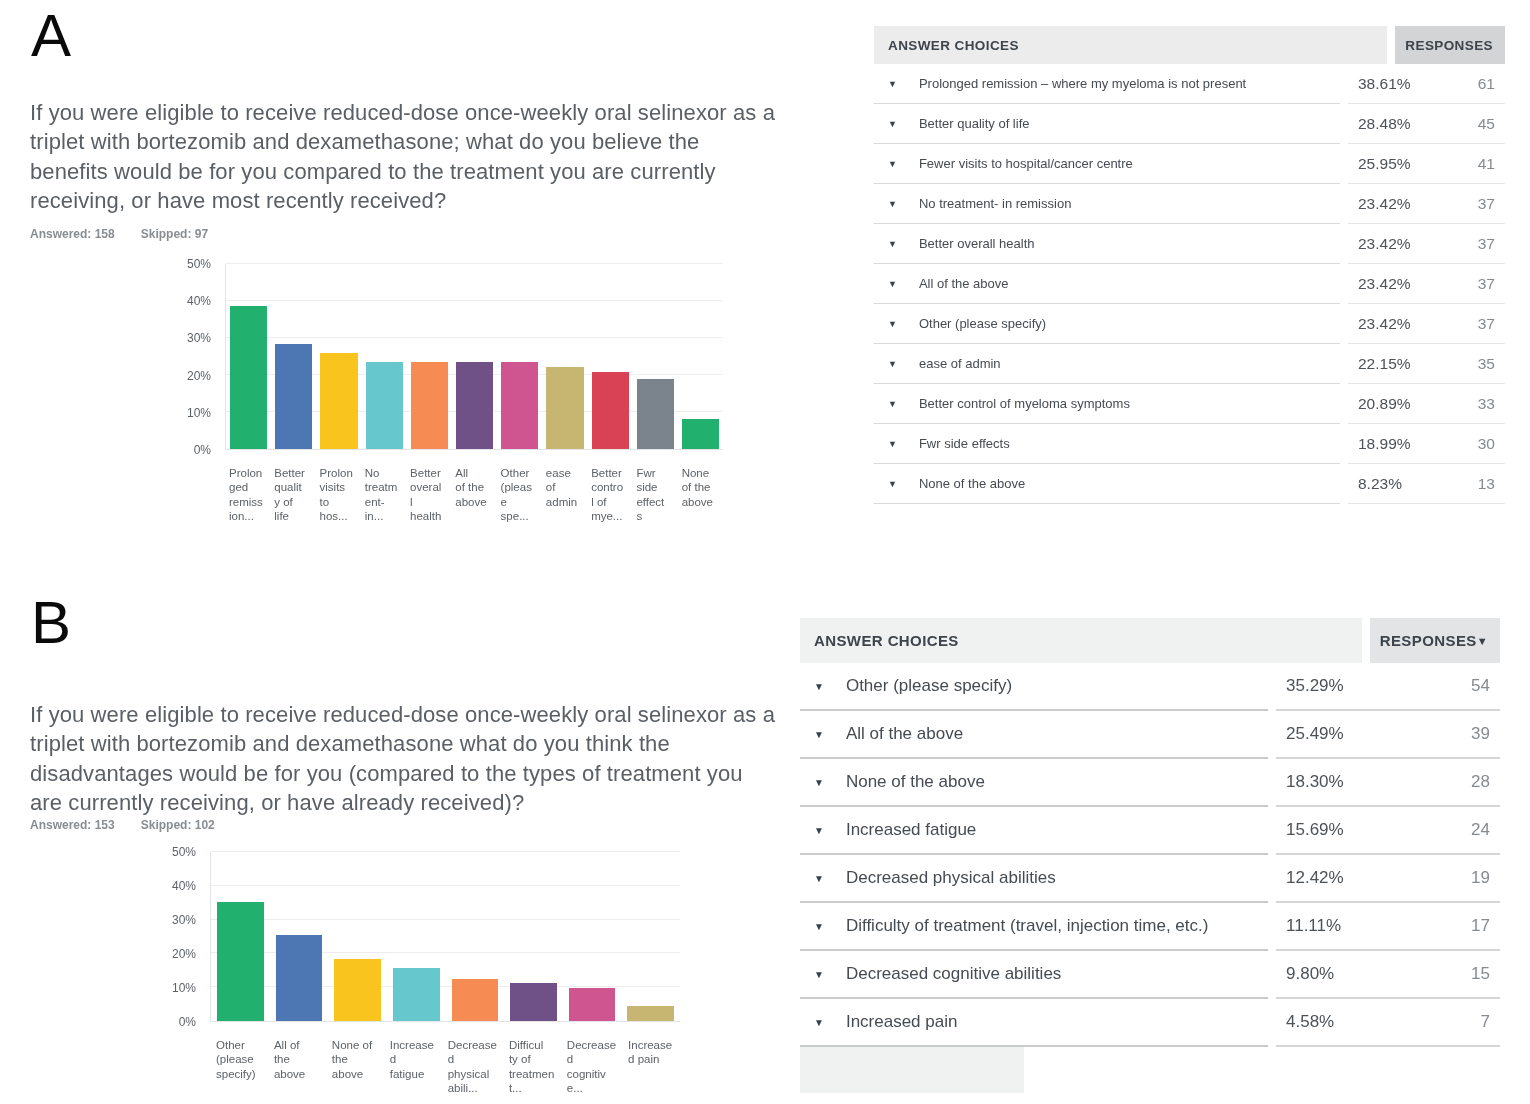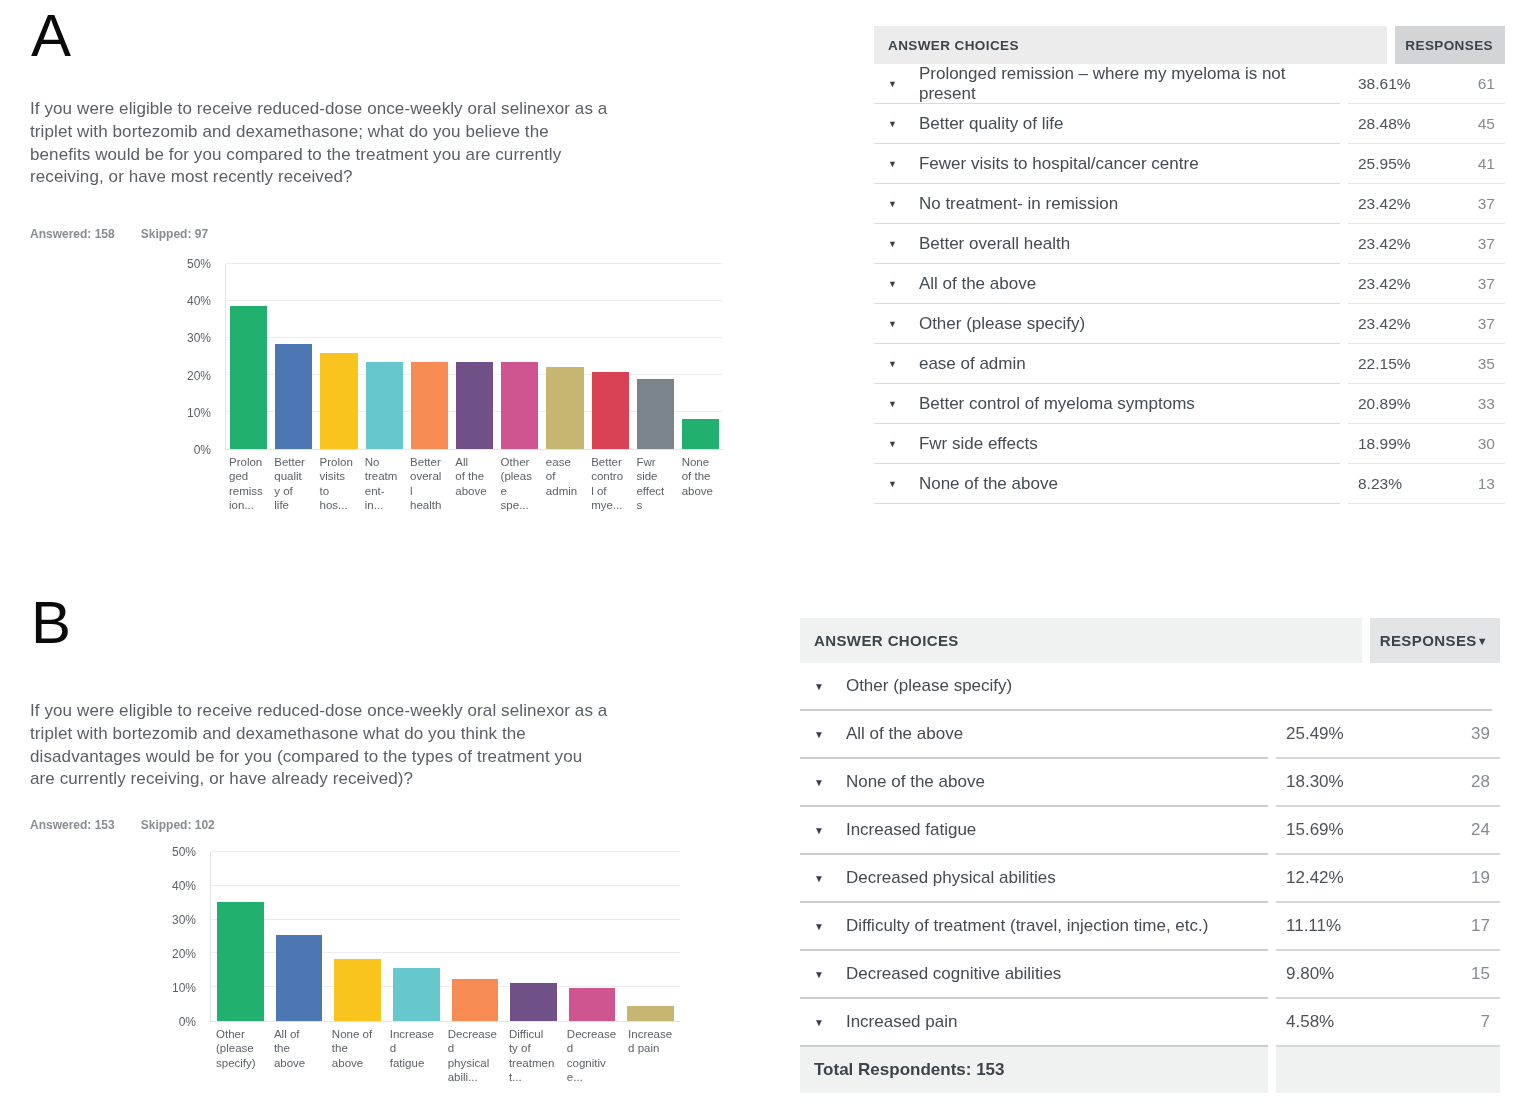--- a/index.html
+++ b/index.html
@@ -8,21 +8,21 @@
     width:1530px; height:1104px; position:relative; overflow:hidden;
     font-family:"Liberation Sans", sans-serif; color:#454b52;
   }
   .abs { position:absolute; }
 
   
   .panel-letter { font-size:60px; font-weight:400; color:#0a0a0a; line-height:1; }
 
   
   .question {
-    font-size:17px; line-height:1.34; color:#5a5f65; white-space:pre-line;
+    font-size:22px; line-height:1.34; color:#5a5f65; white-space:pre-line;
     letter-spacing:0.1px;
   }
   .stats { font-size:12px; font-weight:700; color:#888d92; }
   .stats span { margin-right:26px; }
 
   
   .chart { display:flex; }
   .chart-yaxis { position:relative; width:48px; flex:0 0 48px; }
   .ytick {
     position:absolute; right:14px; font-size:12px; color:#5d6267;
@@ -31,21 +31,21 @@
   .chart-right { flex:1; }
   .chart-plot {
     position:relative;
     border-left:1px solid #e3e4e6; border-bottom:1px solid #e3e4e6;
   }
   .gridline { position:absolute; left:0; right:0; height:1px; background:#ededee; }
   .bars-row { position:absolute; left:0; right:0; top:0; bottom:0; display:flex; align-items:flex-end; }
   .bar-col { flex:1; height:100%; display:flex; align-items:flex-end; padding:0 4px; }
   .chart-b .bar-col { padding:0 6px; }
   .bar { width:100%; }
-  .labels-row { display:flex; margin-top:5px; }
+  .labels-row { display:flex; margin-top:16px; }
   .xlabel {
     flex:1; padding:0 4px; font-size:11.5px; line-height:1.25; color:#5d6267;
     white-space:pre-line;
   }
   .chart-b .xlabel { padding:0 6px; }
 
   
   .tbl { width:100%; }
   .thead { display:flex;margin-top:12px; }
   .th-left {
@@ -66,21 +66,21 @@
   .tbl-a .tr { height:40px; }
   .tbl-b .tr { height:48px; }
   .td-label {
     flex:1; display:flex; align-items:center; margin-right:8px;
     border-bottom:1px solid #d7d9da; padding-left:14px;
   }
   .tbl-b .td-label { border-bottom:2px solid #c9cbcc; }
   .caret { font-size:9px; color:#3a414a; margin-right:22px; cursor:pointer; }
   .tbl-b .caret { font-size:10px; }
   .row-label { color:#454b52; }
-  .tbl-a .row-label { font-size:17px; }
+  .tbl-a .row-label { font-size:13px; }
   .tbl-b .row-label { font-size:17px; }
   .td-resp {
     display:flex; align-items:center; justify-content:space-between;
     border-bottom:1px solid #e3e4e5; padding:0 10px 0 10px;
   }
   .tbl-b .td-resp { border-bottom:2px solid #d4d6d7; }
   .tbl-a .td-resp { width:157px; flex:0 0 157px; }
   .tbl-b .td-resp { width:224px; flex:0 0 224px; }
   .pct { color:#4c5257; }
   .cnt { color:#868b90; }
@@ -429,20 +429,24 @@
         <span>RESPONSES</span>
         <span class="sort-caret">▼</span>
       </div>
     </div>
     <div>
         <div class="tr">
           <div class="td-label">
             <span class="caret">▼</span>
             <span class="row-label">Other (please specify)</span>
           </div>
+          <div class="td-resp">
+            <span class="pct">35.29%</span>
+            <span class="cnt">54</span>
+          </div>
         </div>
         <div class="tr">
           <div class="td-label">
             <span class="caret">▼</span>
             <span class="row-label">All of the above</span>
           </div>
           <div class="td-resp">
             <span class="pct">25.49%</span>
             <span class="cnt">39</span>
           </div>
@@ -502,17 +506,16 @@
             <span class="caret">▼</span>
             <span class="row-label">Increased pain</span>
           </div>
           <div class="td-resp">
             <span class="pct">4.58%</span>
             <span class="cnt">7</span>
           </div>
         </div>
       </div>
     <div class="total-row">
-      <div class="total-left">Total Respondents: 153</div>
       <div class="total-right"></div>
     </div>
   </div>
 </section>
 
 </body></html>

